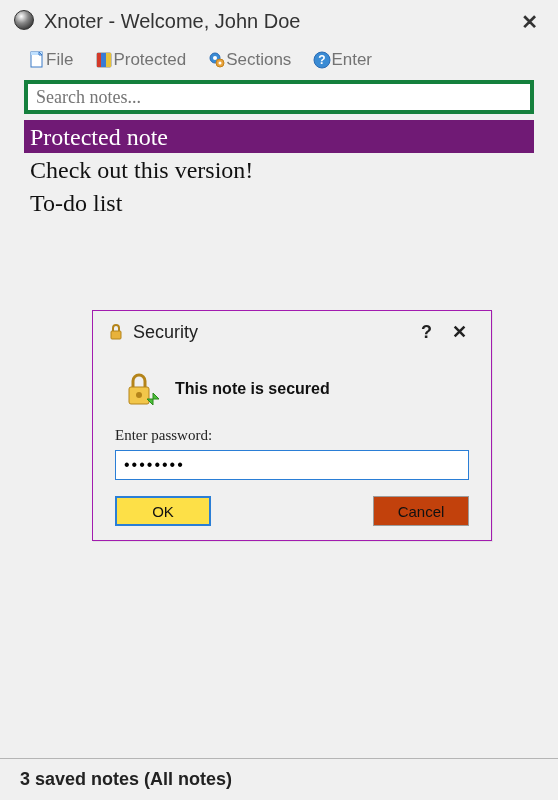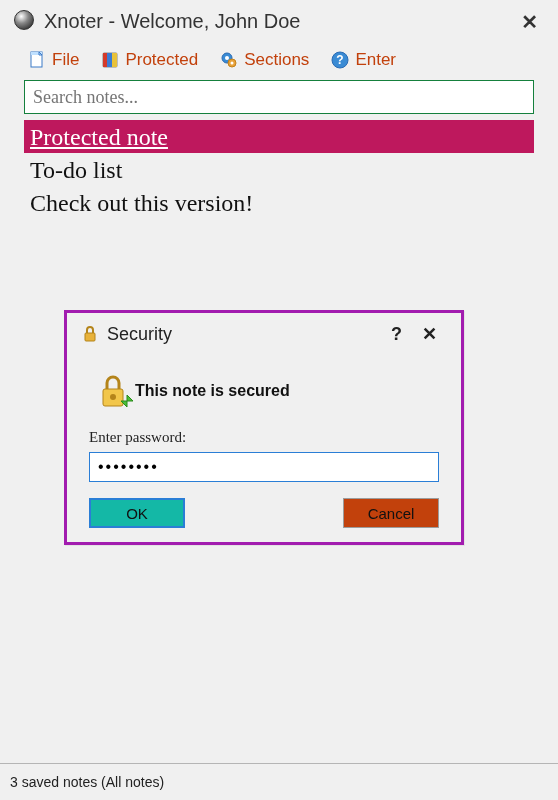--- a/index.html
+++ b/index.html
@@ -26,86 +26,87 @@
     border: 1px solid #333;
     margin-right: 10px;
   }
   .title-text { font-size: 20px; color: #333; flex: 1; }
   .title-close { font-size: 20px; font-weight: bold; cursor: pointer; padding: 0 6px; color:#333;}
   .menubar {
     display: flex; align-items: center;
     padding: 8px 20px 10px 28px;
     gap: 22px;
   }
-  .menu-item { display: flex; align-items: center; gap: 6px; cursor: pointer; font-size: 17px; color: #c2410c;}
+  .menu-item { display: flex; align-items: center; cursor: pointer; font-size: 17px; color: #737373;}
   .mi-icon { width: 18px; height: 18px; display:inline-block; }
   .search-wrap { padding: 0 24px 6px 24px; }
   .search-input {
     width: 100%; height: 34px;
-    border: 1px solid #15803d;
+    border: 4px solid #15803d;
     background: #fff;
     font-size: 18px;
     padding: 4px 8px;
     font-family: Georgia, "Times New Roman", serif;
     color: #777;
   }
   .notes-list { padding: 0 24px; }
   .note-item {
     font-family: Georgia, "Times New Roman", serif;
     font-size: 24px;
     padding: 4px 6px 2px 6px;
     color: #111;
     cursor: pointer;
   }
-  .note-item.selected { background: #be185d; color: #fff; text-decoration: underline; }
+  .note-item.selected { background: #701a75; color: #fff; }
   .statusbar {
     border-top: 1px solid #b5b5b5;
-    padding: 10px 10px;
-    font-size: 14px; color: #222;
+    padding: 10px 20px;
+    font-size: 18px; color: #222;
     margin-top: auto;
+    font-weight: bold;
   }
   
   .dialog {
     position: absolute;
-    left: 64px; top: 310px;
+    left: 92px; top: 310px;
     width: 400px;
     background: #f0f0f0;
-    border: 3px solid #a21caf;
+    border: 1px solid #a21caf;
     box-shadow: 1px 1px 0 rgba(0,0,0,0.05);
   }
   .dialog-title {
     display: flex; align-items: center;
     padding: 10px 14px 8px 14px;
     font-size: 18px; color: #222;
   }
   .dialog-title .dlg-icon { width:18px; height:18px; margin-right:8px;}
   .dialog-title .spacer { flex:1; }
   .dialog-title .hbtn { font-size: 18px; font-weight: bold; padding: 0 10px; cursor:pointer;}
   .dialog-body { padding: 10px 22px 14px 22px; }
-  .dlg-msgrow { display:flex; align-items:center; padding:8px 0 18px 6px;}
+  .dlg-msgrow { display:flex; align-items:center; gap:14px; padding:8px 0 18px 6px;}
   .dlg-msg { font-weight: bold; font-size:16px; color:#111;}
   .dlg-label { font-size:15px; color:#222; margin-bottom:6px; display:block;font-family:Liberation Serif, serif;}
   .dlg-input {
     width:100%; height:30px;
     border:1px solid #2a7ed6;
     background:#fff;
     padding:3px 8px;
     font-size:16px;
     letter-spacing:2px;
     font-family: Arial, sans-serif;
   }
   .dlg-buttons { display:flex; justify-content:space-between; margin-top:16px;}
   .dlg-btn {
     width:96px; height:30px;
     background:#c2410c;
     border:1px solid #9c9c9c;
     font-size:15px; color:#111;
     cursor:pointer;
   }
-  .dlg-btn.primary { border:2px solid #2a7ed6; background:#14b8a6;}
+  .dlg-btn.primary { border:2px solid #2a7ed6; background:#fde047;}
   
   svg { display:block; }
 </style>
 </head>
 <body>
 <div class="window">
 
   <div class="titlebar">
     <span class="app-icon"></span>
     <span class="title-text">Xnoter - Welcome, John Doe</span>
@@ -155,22 +156,22 @@
       <span>Enter</span>
     </div>
   </div>
 
   <div class="search-wrap">
     <input class="search-input" type="text" placeholder="Search notes..." style="">
   </div>
 
   <div class="notes-list">
     <div class="note-item selected">Protected note</div>
+    <div class="note-item">Check out this version!</div>
     <div class="note-item">To-do list</div>
-    <div class="note-item">Check out this version!</div>
   </div>
 
   <div class="statusbar">
     <span>3 saved notes (All notes)</span>
   </div>
 </div>
 
 <div class="dialog">
   <div class="dialog-title">
     <span class="dlg-icon">

